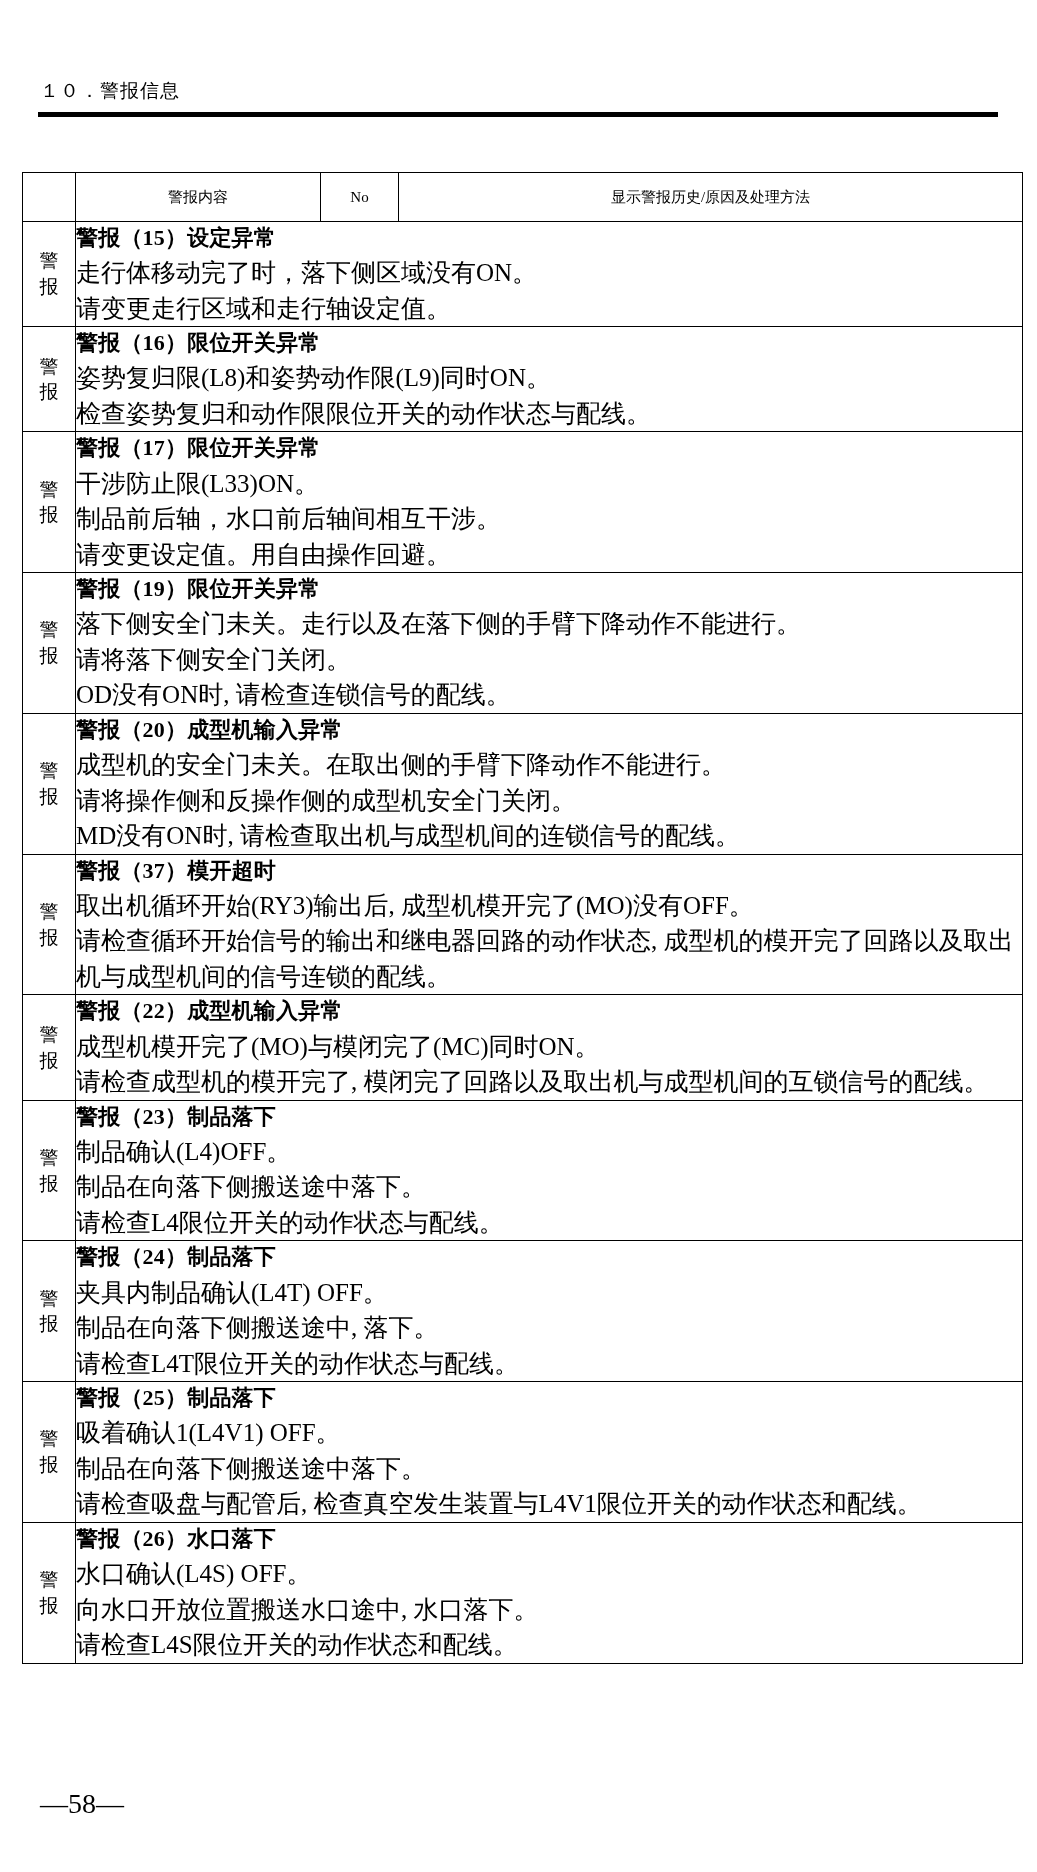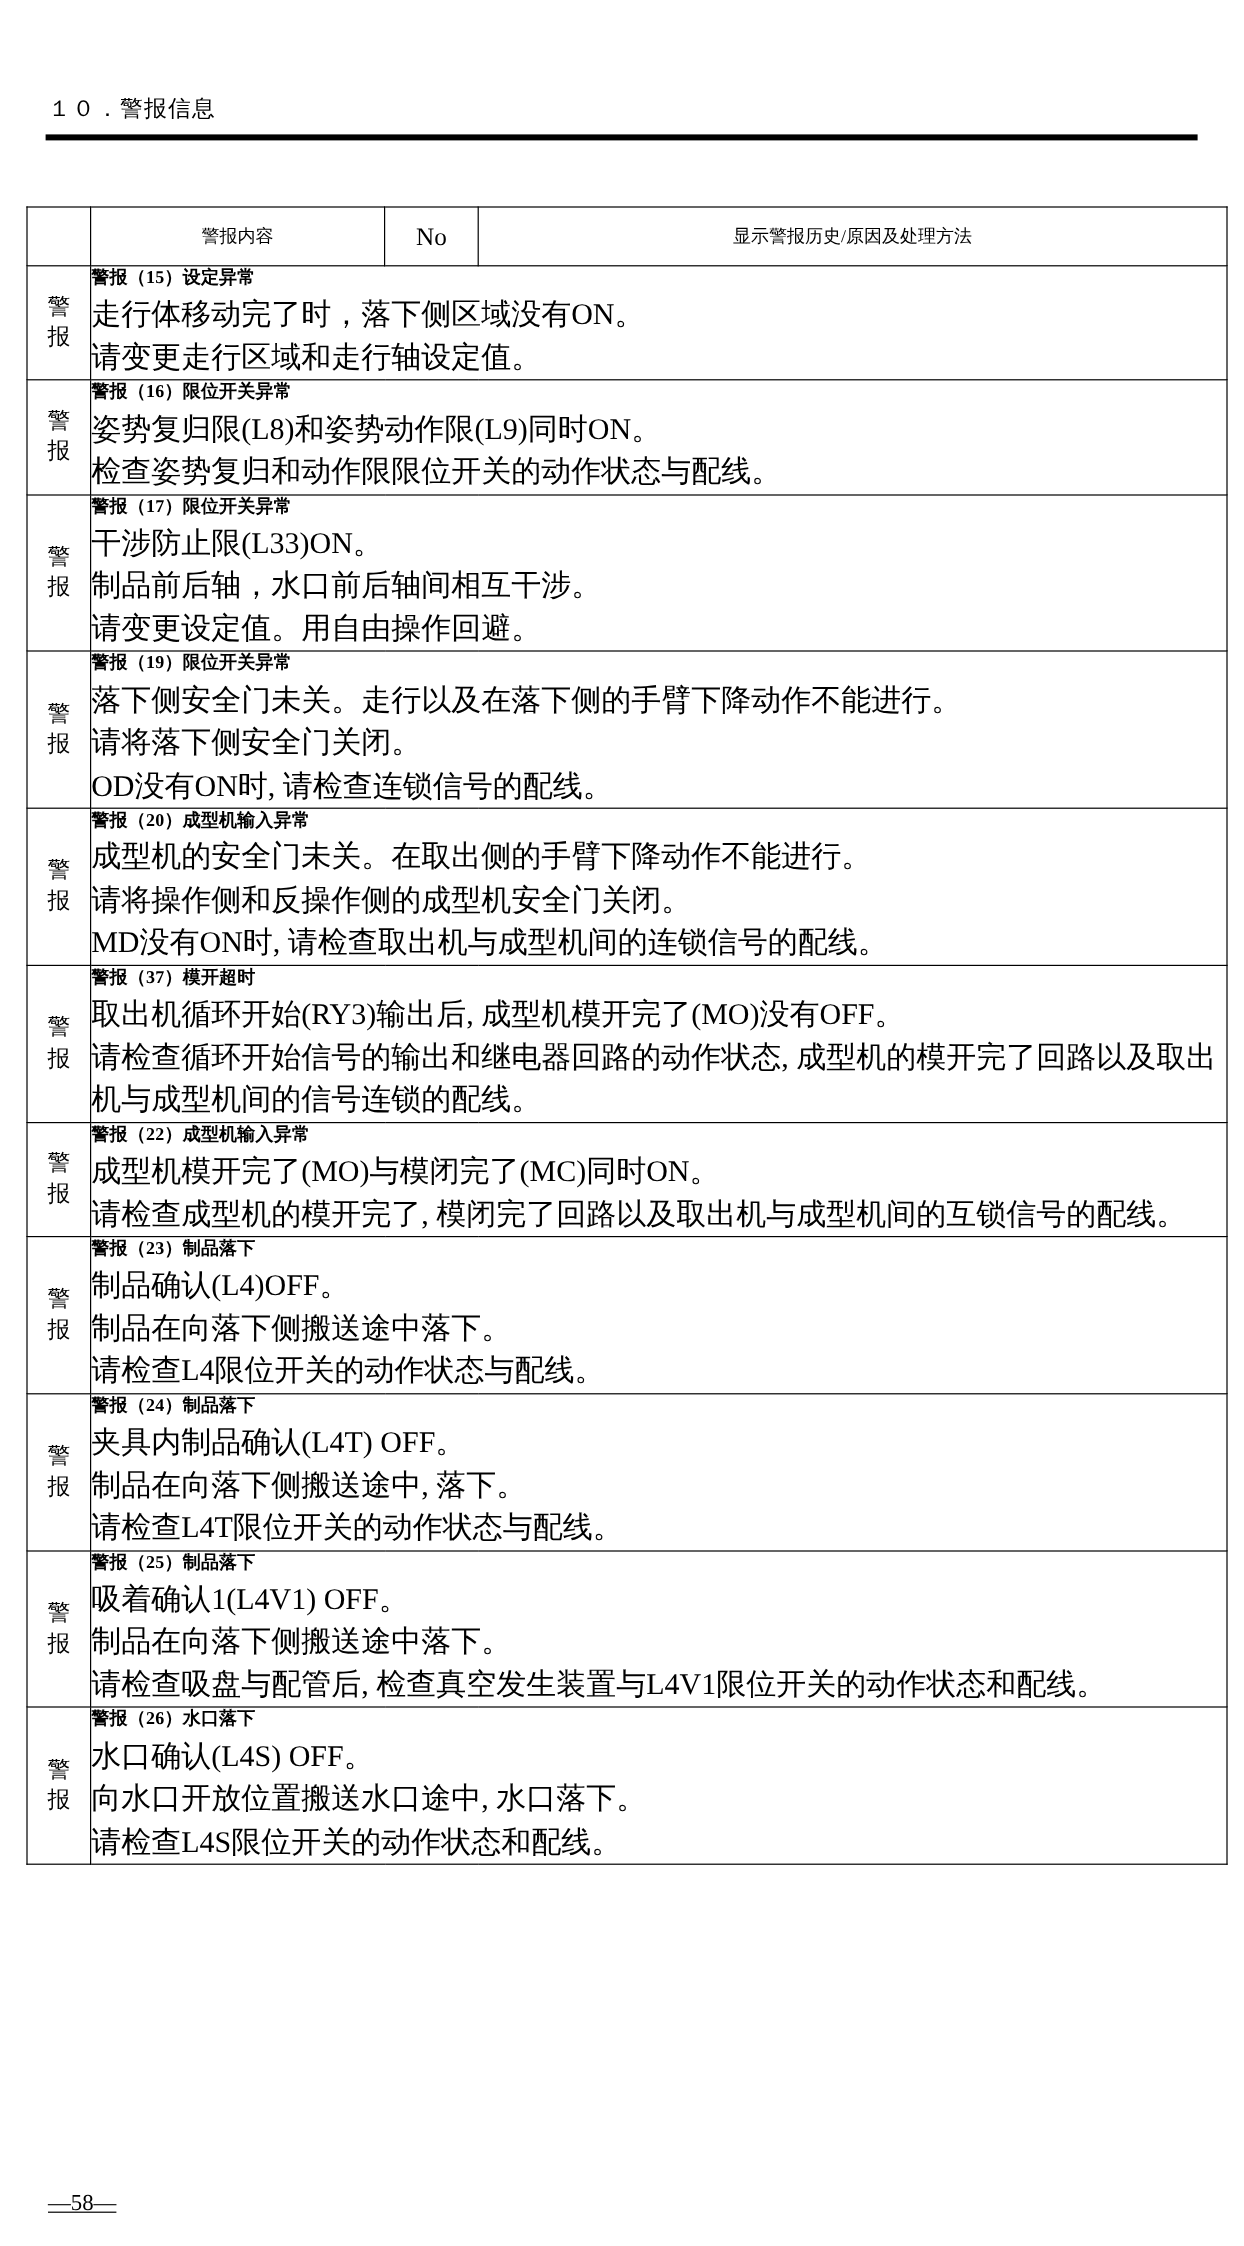--- a/index.html
+++ b/index.html
@@ -58,53 +58,52 @@
   col.c-no     { width: 78px; }
   col.c-desc   { width: 624px; }
 
   thead th {
     height: 48px;
     font-weight: normal;
     font-size: 15px;
     text-align: center;
   }
   thead th.no-head {
-    font-size: 21px;
+    font-size: 15px;
     font-family: "Liberation Serif", serif;
   }
   td.kind {
     text-align: center;
     font-size: 19px;
     line-height: 1.35;
     width: 53px;
   }
   td.kind .k1, td.kind .k2 { display: block; }
 
   td.content {
     padding: 9px 12px 11px 12px;
     font-size: 19px;
     line-height: 1.42;
   }
   td.content .title {
     font-weight: bold;
-    font-size: 15px;
+    font-size: 22px;
     margin-bottom: 2px;
     letter-spacing: 0.2px;
   }
   td.content .line {
     font-size: 25px;
     white-space: normal;
   }
   .footer {
     position: absolute;
-    bottom: 24px;
+    bottom: 52px;
     left: 40px;
-    font-size: 19px;
+    font-size: 28px;
     font-family: "Liberation Serif", serif;
-    text-decoration: underline;
   }
 </style>
 </head>
 <body>
 
 <div class="page">
 
   <div class="header">１０．警报信息</div>
   <div class="header-rule"></div>
 

